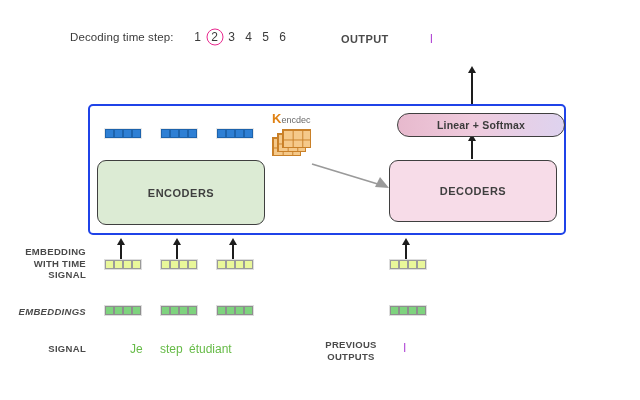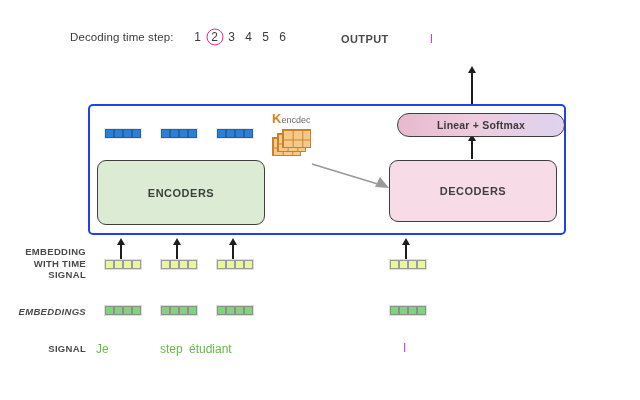--- a/index.html
+++ b/index.html
@@ -288,21 +288,21 @@
   .vec-g2 { left: 160px; top: 305px; }
   .vec-g3 { left: 216px; top: 305px; }
   .vec-g4 { left: 389px; top: 305px; }
 
   .in-word {
     position: absolute;
     font-size: 12px;
     color: #66bb47;
     white-space: nowrap;
   }
-  .word-1 { left: 96px; top: 342px; }
+  .word-1 { left: 130px; top: 342px; }
   .word-2 { left: 160px; top: 342px; }
   .word-3 { left: 189px; top: 342px; }
 
   .prev-out-label {
     position: absolute;
     left: 320px;
     top: 339px;
     width: 62px;
     text-align: center;
     font-size: 9.5px;
@@ -450,15 +450,19 @@
     <span class="cell"></span>
     <span class="cell"></span>
     <span class="cell"></span>
     <span class="cell"></span>
   </div>
 
   <div class="in-word word-1">Je</div>
   <div class="in-word word-2">step</div>
   <div class="in-word word-3">étudiant</div>
 
+  <div class="prev-out-label">
+    <div>PREVIOUS</div>
+    <div>OUTPUTS</div>
+  </div>
   <div class="prev-token">I</div>
 
 </div>
 
 </body></html>

